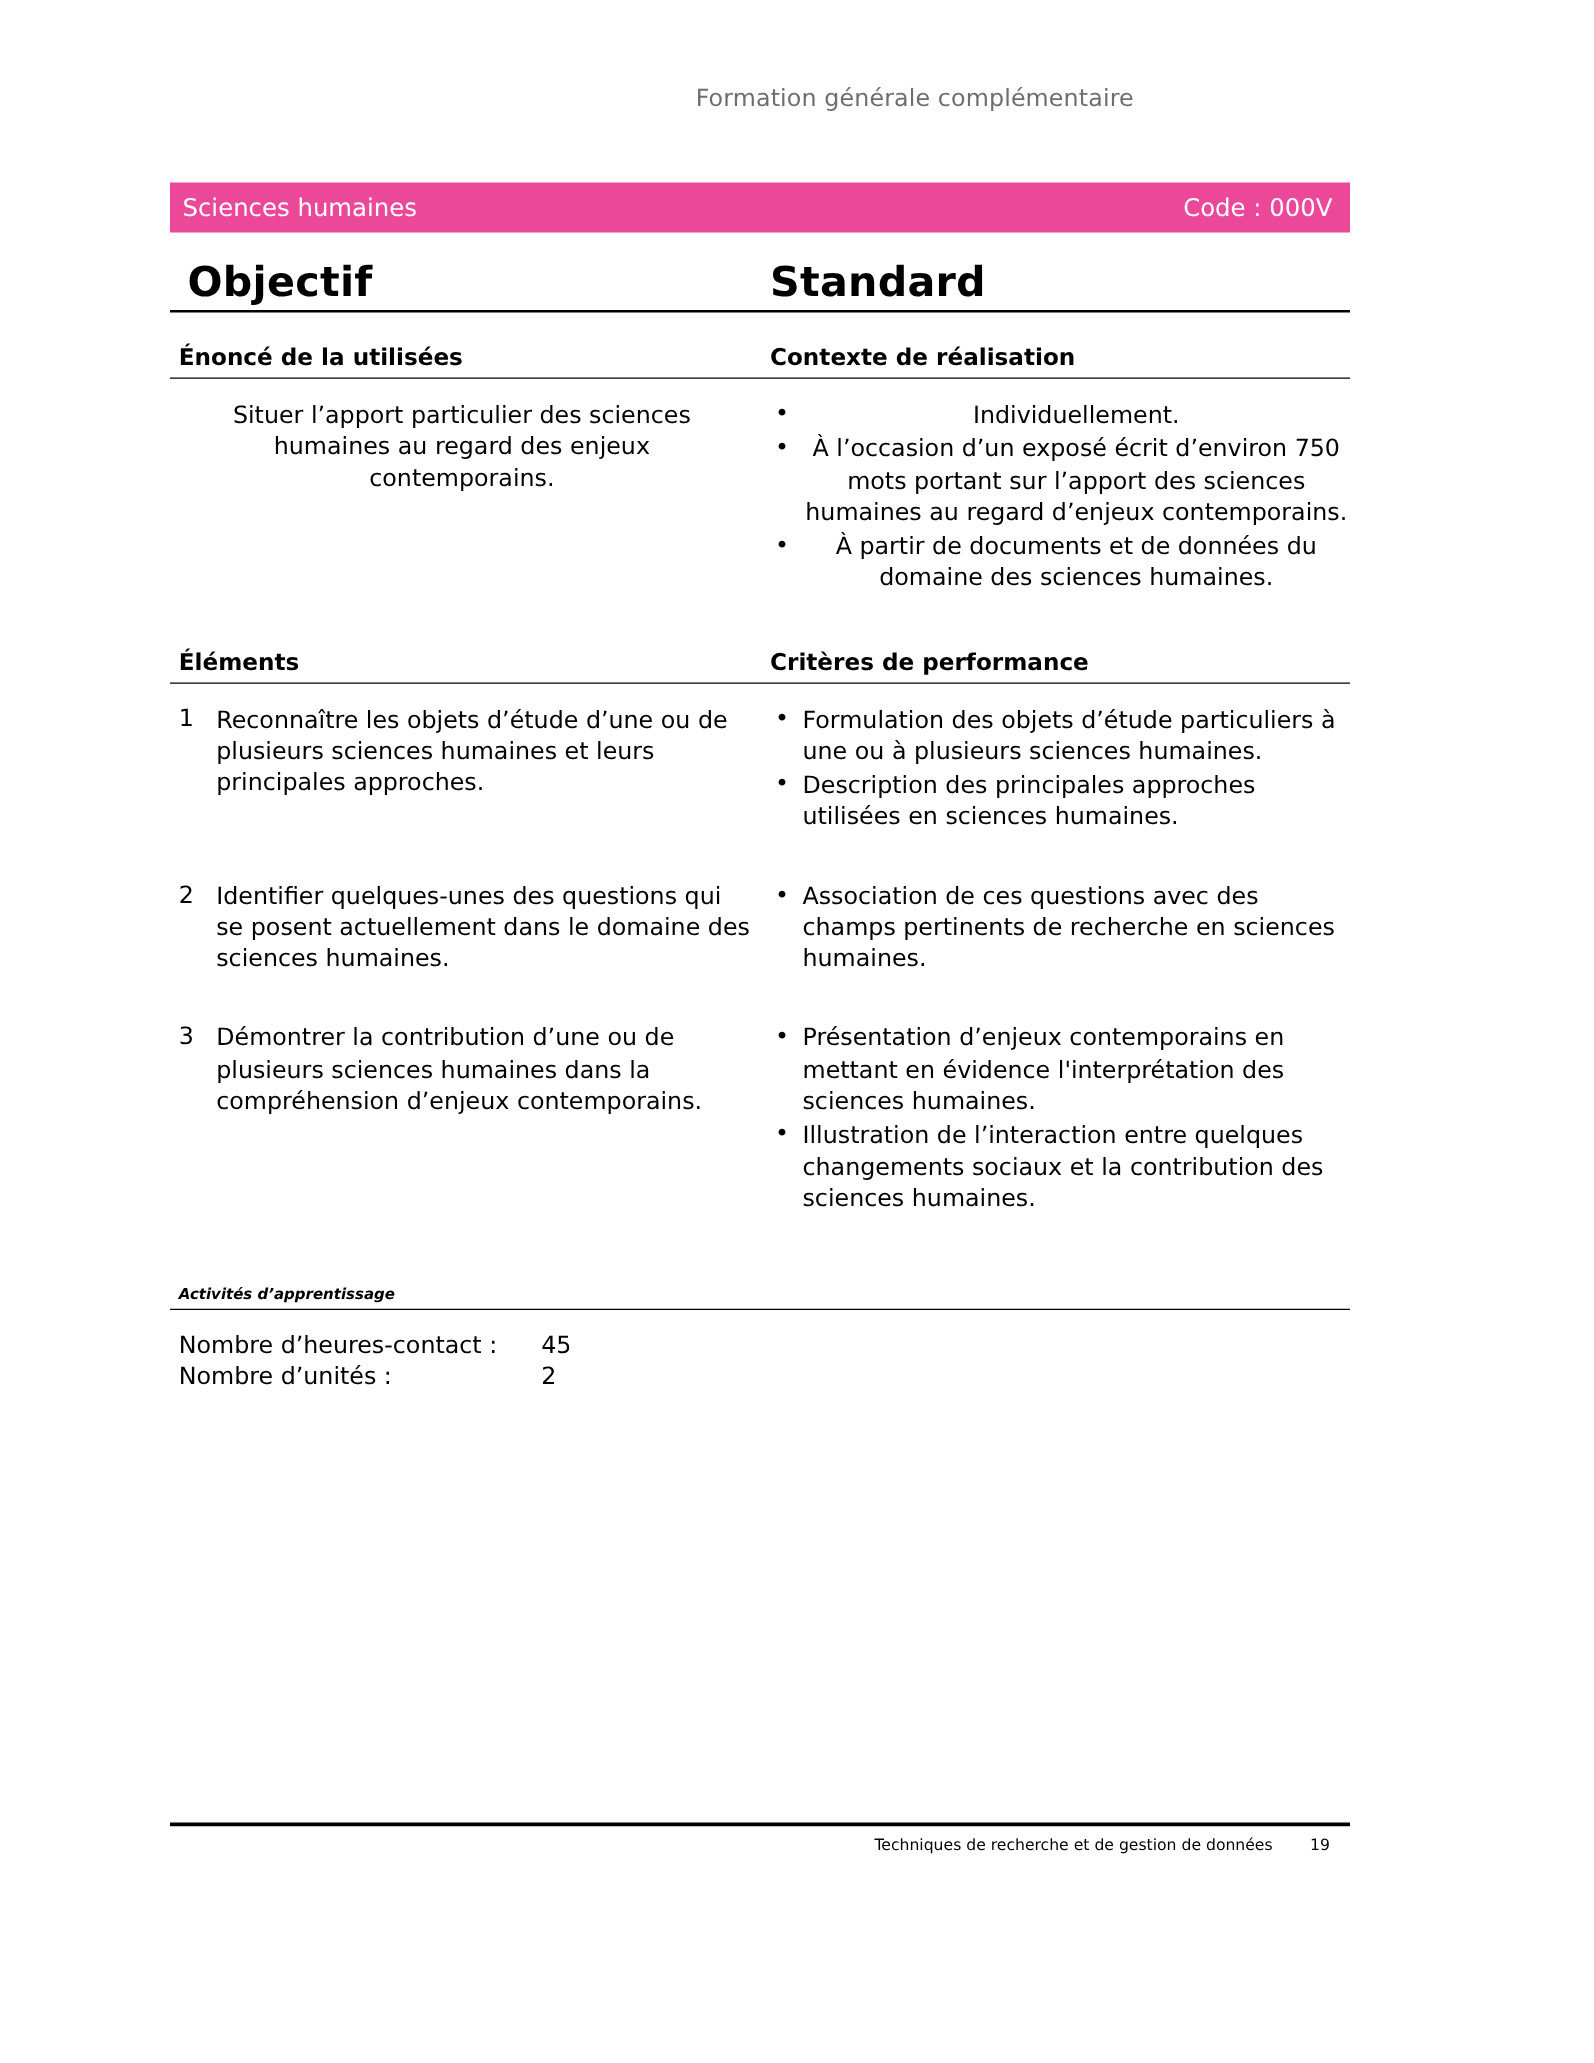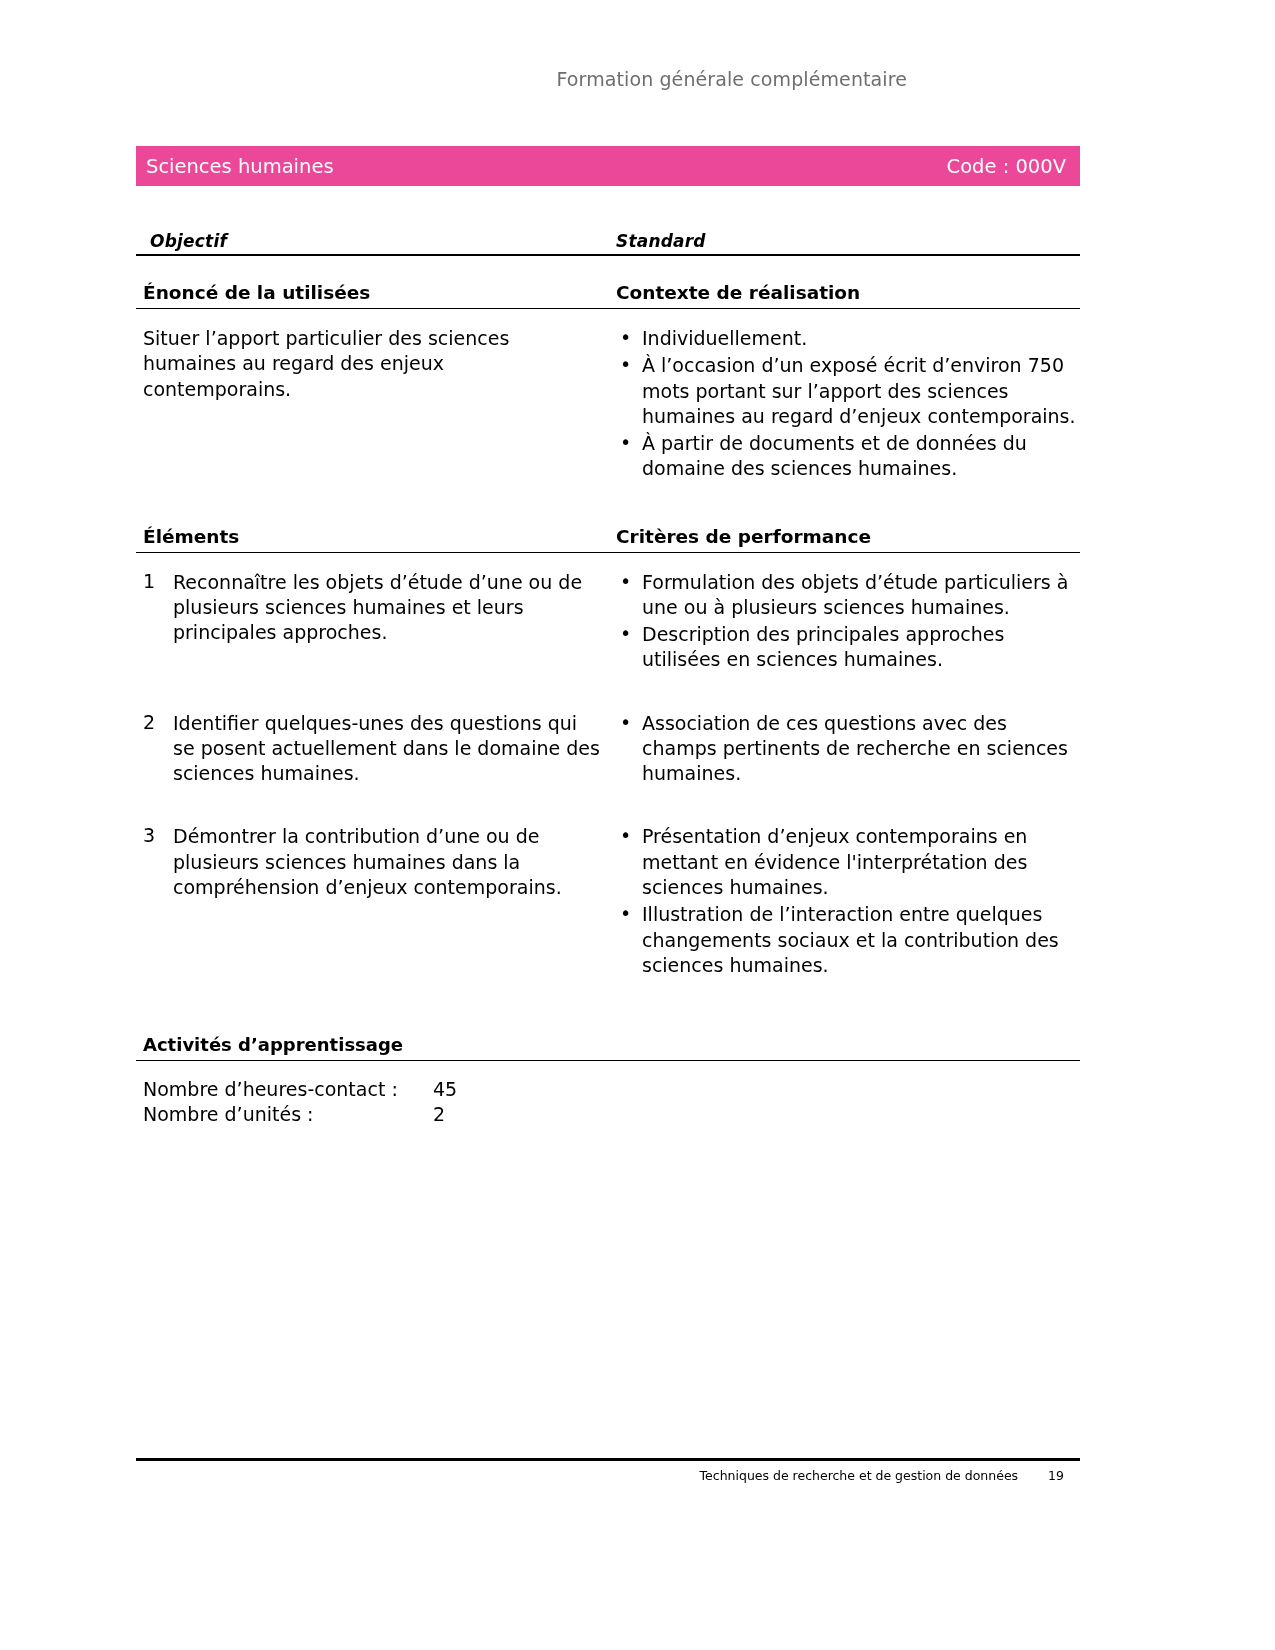--- a/index.html
+++ b/index.html
@@ -57,25 +57,23 @@
     width: 944px;
   }
 
   .col-head-row {
     display: flex;
     border-bottom: 2.5px solid #000;
     padding-bottom: 3px;
     margin-bottom: 0;
   }
   .col-head {
-    font-size: 17px;
+    font-size: 33px;
     font-weight: bold;
-    font-style: italic;
     letter-spacing: 0.2px;
-    margin-top: 25px;
   }
   .col-left { width: 480px; box-sizing: border-box; padding-left: 14px;}
   .col-right { width: 464px; box-sizing: border-box; }
 
   .section {
     margin-top: 26px;
   }
   .section-head-row {
     display: flex;
     border-bottom: 1.6px solid #000;
@@ -84,20 +82,21 @@
   .section-head {
     font-size: 18.5px;
     font-weight: bold;
   }
   .sh-left { width: 480px; box-sizing: border-box; padding-left: 7px;}
   .sh-right { width: 464px; box-sizing: border-box; }
 
   .body-row {
     display: flex;
     margin-top: 17px;
+    text-align: center;
   }
   .body-left {
     width: 480px;
     box-sizing: border-box;
     padding-left: 7px;
     padding-right: 20px;
     font-size: 19px;
     line-height: 1.33;
   }
   .body-right {
@@ -158,25 +157,26 @@
   }
   .crit-group {
     margin-bottom: 22px;
   }
 
   
   .activities {
     margin-top: 34px;
   }
   .act-head {
-    font-size: 18px;
+    font-size: 12px;
     font-weight: bold;
     padding-left: 7px;
     padding-bottom: 5px;
     border-bottom: 1.6px solid #000;
+    font-style: italic;
   }
   .act-lines {
     margin-top: 16px;
     padding-left: 7px;
     font-size: 19px;
     line-height: 1.3;
   }
   .act-line {
     display: flex;
   }

